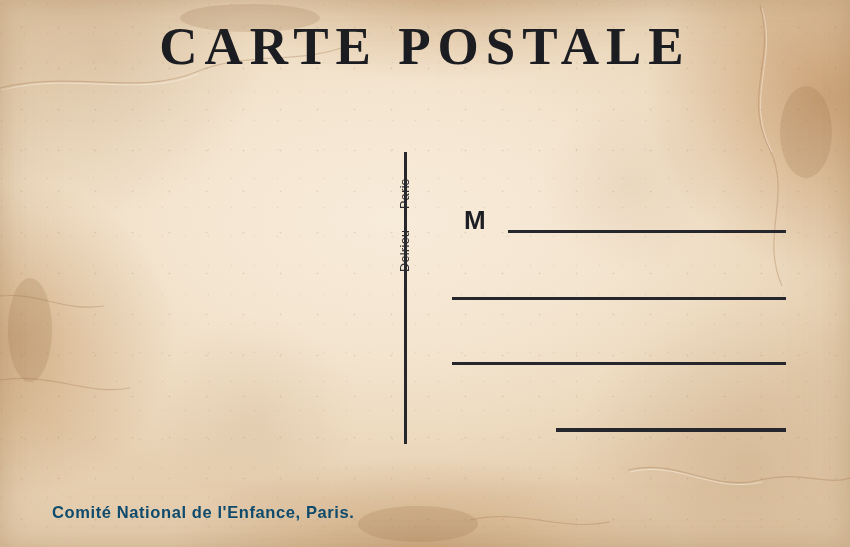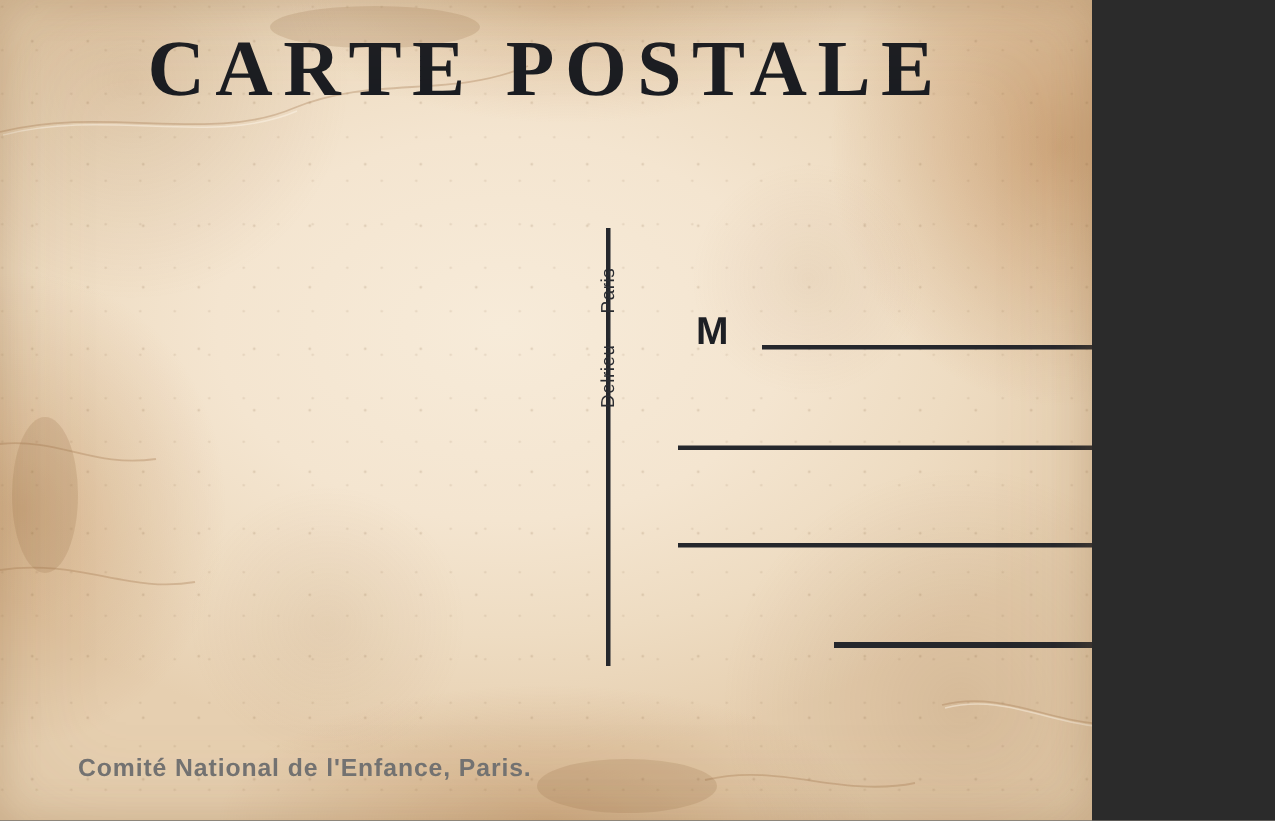--- a/index.html
+++ b/index.html
@@ -2,21 +2,21 @@
 <html><head>
 <meta charset="utf-8">
 <style>
   html, body {
     margin: 0;
     padding: 0;
     background: #2b2b2b;
   }
   #postcard {
     position: relative;
-    width: 728px;
+    width: 850px;
     height: 547px;
     overflow: hidden;
     font-family: "Liberation Sans", sans-serif;
     background: #f2e2cd;
   }
 
   
   .paper-base {
     position: absolute;
     inset: 0;
@@ -127,21 +127,21 @@
   .l4 { left: 556px; top: 428px; width: 230px; height: 3.5px; }
 
   .footer-credit {
     position: absolute;
     left: 52px;
     top: 503px;
     font-family: "Liberation Sans", sans-serif;
     font-weight: 700;
     font-size: 16.5px;
     letter-spacing: .6px;
-    color: #737373;
+    color: #0c4a6e;
     white-space: nowrap;
   }
 </style>
 </head>
 <body>
 
 <div id="postcard">
 
   <div class="paper-base"></div>
   <div class="paper-stain-a"></div>

